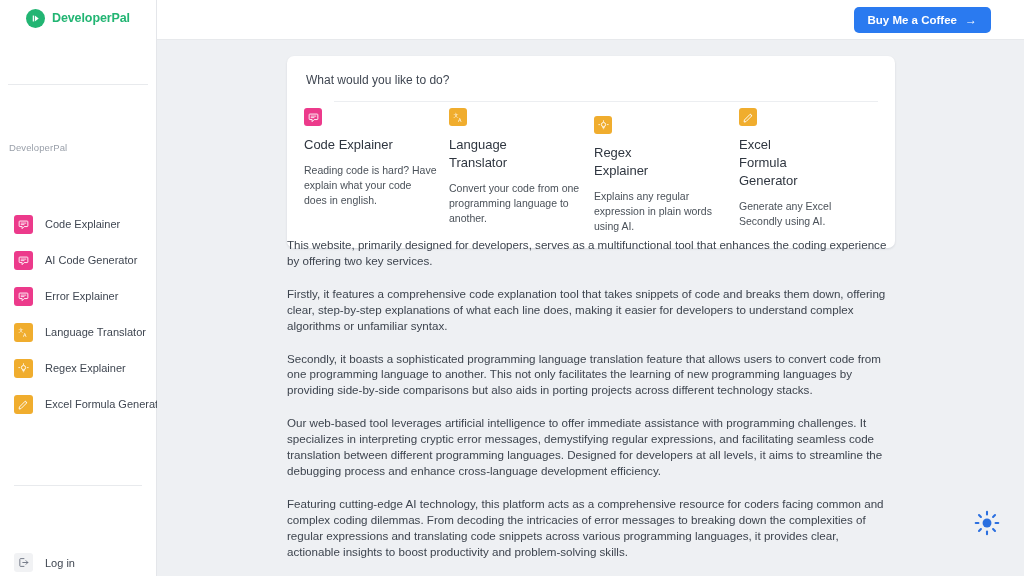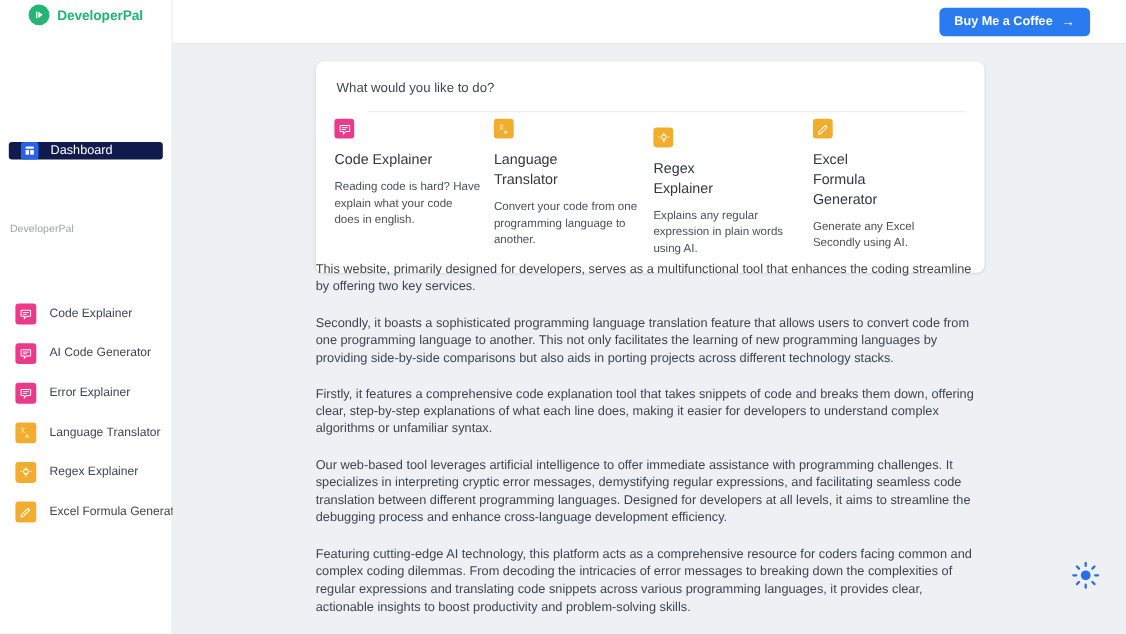--- a/index.html
+++ b/index.html
@@ -311,30 +311,20 @@
         <svg width="11" height="11" viewBox="0 0 24 24" aria-hidden="true">
           <rect x="6" y="5.5" width="2.6" height="13" fill="#ffffff"></rect>
           <path d="M10.5 5.5 L19 12 L10.5 18.5 Z" fill="#ffffff"></path>
         </svg>
       </span>
       <span class="brand-name">DeveloperPal</span>
     </div>
 
     <div class="brand-divider"></div>
 
-    <div class="nav-active">
-      <span class="nav-active-icon">
-        <svg width="10" height="10" viewBox="0 0 24 24" aria-hidden="true">
-          <rect x="3" y="3" width="18" height="5" rx="1" fill="#ffffff"></rect>
-          <rect x="3" y="10.5" width="7.5" height="10.5" rx="1" fill="#ffffff"></rect>
-          <rect x="13" y="10.5" width="8" height="10.5" rx="1" fill="#ffffff"></rect>
-        </svg>
-      </span>
-      <span class="nav-active-label">Dashboard</span>
-    </div>
 
     <div class="section-label">DeveloperPal</div>
 
     <nav class="nav-list">
 
       <div class="nav-item">
         <span class="nav-icon" style="background:#ec3a8b">
           <svg width="11" height="11" viewBox="0 0 24 24" aria-hidden="true">
             <path d="M4 4.5h16a1.5 1.5 0 0 1 1.5 1.5v9a1.5 1.5 0 0 1-1.5 1.5h-6.5L9 21v-4.5H4A1.5 1.5 0 0 1 2.5 15V6A1.5 1.5 0 0 1 4 4.5z" fill="none" stroke="#ffffff" stroke-width="2"></path>
             <rect x="6" y="8" width="12" height="1.8" fill="#ffffff"></rect>
@@ -484,23 +474,23 @@
               </svg>
             </span>
             <div class="tile-title">Excel Formula Generator</div>
             <div class="tile-desc">Generate any Excel Secondly using AI.</div>
           </div>
 
         </div>
       </div>
 
       <div class="prose">
-        <p>This website, primarily designed for developers, serves as a multifunctional tool that enhances the coding streamline by offering two key services.</p>
+        <p>This website, primarily designed for developers, serves as a multifunctional tool that enhances the coding experience by offering two key services.</p>
+        <p>Firstly, it features a comprehensive code explanation tool that takes snippets of code and breaks them down, offering clear, step-by-step explanations of what each line does, making it easier for developers to understand complex algorithms or unfamiliar syntax.</p>
         <p>Secondly, it boasts a sophisticated programming language translation feature that allows users to convert code from one programming language to another. This not only facilitates the learning of new programming languages by providing side-by-side comparisons but also aids in porting projects across different technology stacks.</p>
-        <p>Firstly, it features a comprehensive code explanation tool that takes snippets of code and breaks them down, offering clear, step-by-step explanations of what each line does, making it easier for developers to understand complex algorithms or unfamiliar syntax.</p>
         <p>Our web-based tool leverages artificial intelligence to offer immediate assistance with programming challenges. It specializes in interpreting cryptic error messages, demystifying regular expressions, and facilitating seamless code translation between different programming languages. Designed for developers at all levels, it aims to streamline the debugging process and enhance cross-language development efficiency.</p>
         <p>Featuring cutting-edge AI technology, this platform acts as a comprehensive resource for coders facing common and complex coding dilemmas. From decoding the intricacies of error messages to breaking down the complexities of regular expressions and translating code snippets across various programming languages, it provides clear, actionable insights to boost productivity and problem-solving skills.</p>
       </div>
 
       <div class="theme-toggle">
         <span>
           <svg width="26" height="26" viewBox="0 0 24 24" aria-hidden="true">
             <circle cx="12" cy="12" r="4.1" fill="#2a6fe0"></circle>
             <g stroke="#2a6fe0" stroke-width="1.9" stroke-linecap="round">
               <line x1="12" y1="1.6" x2="12" y2="4.1"></line>

